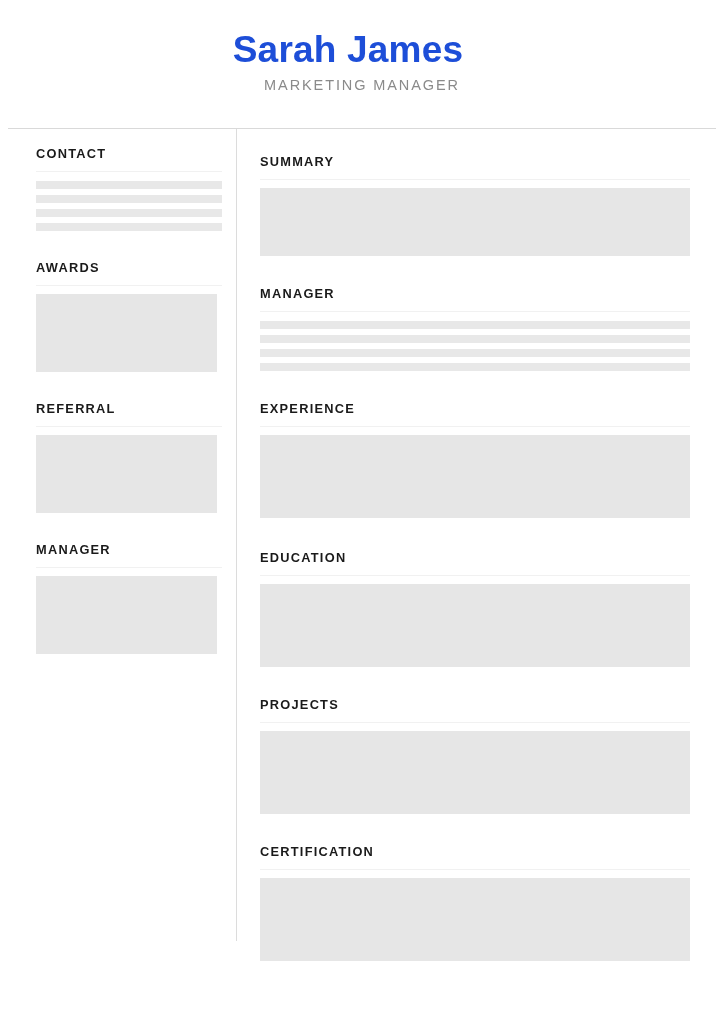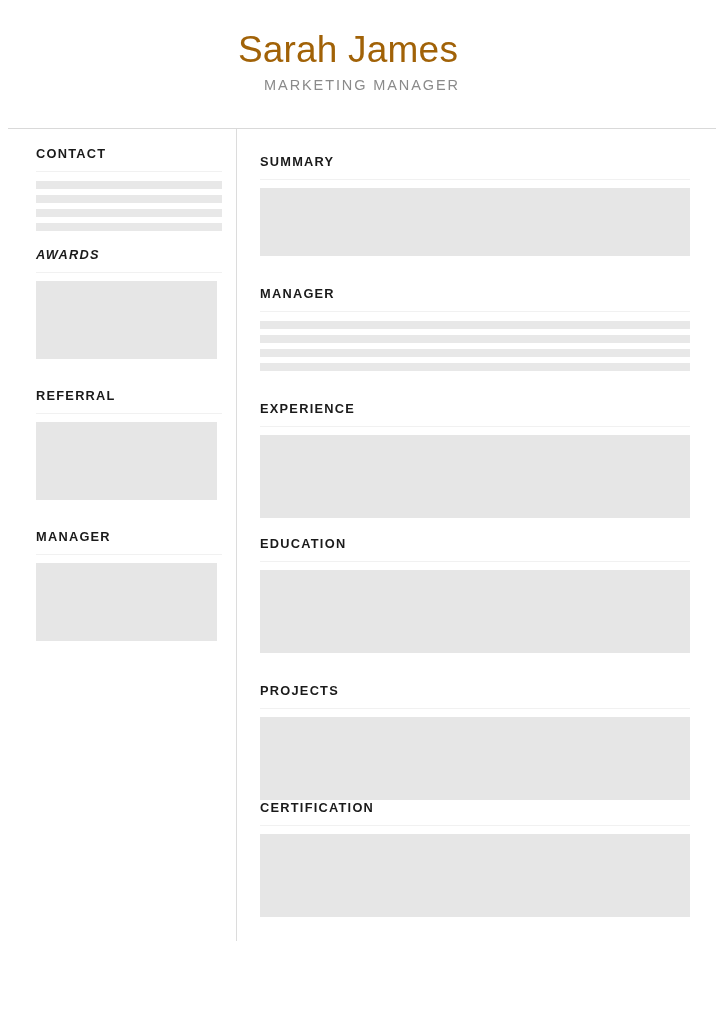--- a/index.html
+++ b/index.html
@@ -28,22 +28,22 @@
     width: 724px;
     height: 128px;
     text-align: center;
   }
   .name {
     position: absolute;
     left: 0;
     top: 28px;
     width: 696px;
     font-size: 37px;
-    font-weight: 400;
-    color: #a16207;
+    font-weight: 700;
+    color: #1d4ed8;
     letter-spacing: 0.2px;
     line-height: 44px;
     white-space: nowrap;
   }
   .role {
     position: absolute;
     left: 0;
     top: 76px;
     width: 724px;
     font-size: 14.5px;
@@ -143,21 +143,21 @@
       <div class="section">
         <div class="sec-title">CONTACT</div>
         <div class="sec-rule"></div>
         <div class="ph-lines">
           <div class="ph-line"></div>
           <div class="ph-line"></div>
           <div class="ph-line"></div>
           <div class="ph-line"></div>
         </div>
       </div>
-      <div class="section" style="margin-top: 16px; font-style: italic;">
+      <div class="section" style="margin-top: 29px;">
         <div class="sec-title">AWARDS</div>
         <div class="sec-rule"></div>
         <div class="ph-block" style="height: 78px;"></div>
       </div>
       <div class="section" style="margin-top: 29px;">
         <div class="sec-title">REFERRAL</div>
         <div class="sec-rule"></div>
         <div class="ph-block" style="height: 78px;"></div>
       </div>
       <div class="section" style="margin-top: 29px;">
@@ -180,30 +180,30 @@
           <div class="ph-line"></div>
           <div class="ph-line"></div>
           <div class="ph-line"></div>
         </div>
       </div>
       <div class="section" style="margin-top: 30px;">
         <div class="sec-title">EXPERIENCE</div>
         <div class="sec-rule"></div>
         <div class="ph-block" style="height: 83px;"></div>
       </div>
-      <div class="section" style="margin-top: 18px;">
+      <div class="section" style="margin-top: 32px;">
         <div class="sec-title">EDUCATION</div>
         <div class="sec-rule"></div>
         <div class="ph-block" style="height: 83px;"></div>
       </div>
       <div class="section" style="margin-top: 30px;">
         <div class="sec-title">PROJECTS</div>
         <div class="sec-rule"></div>
         <div class="ph-block" style="height: 83px;"></div>
       </div>
-      <div class="section" style="">
+      <div class="section" style="margin-top: 30px;">
         <div class="sec-title">CERTIFICATION</div>
         <div class="sec-rule"></div>
         <div class="ph-block" style="height: 83px;"></div>
       </div>
     </div>
 
 </div>
 
 </body></html>

